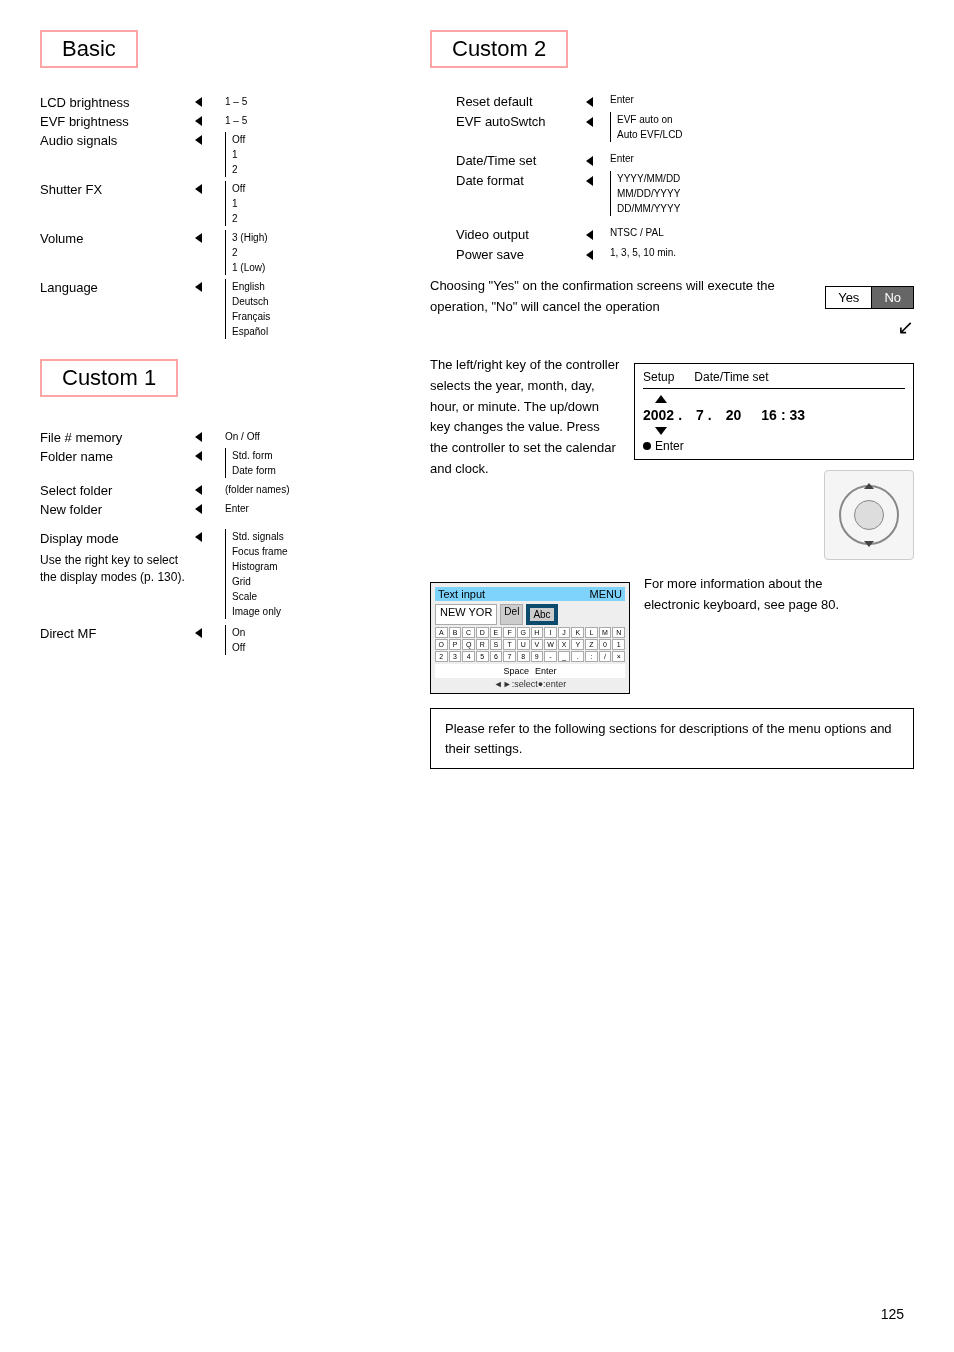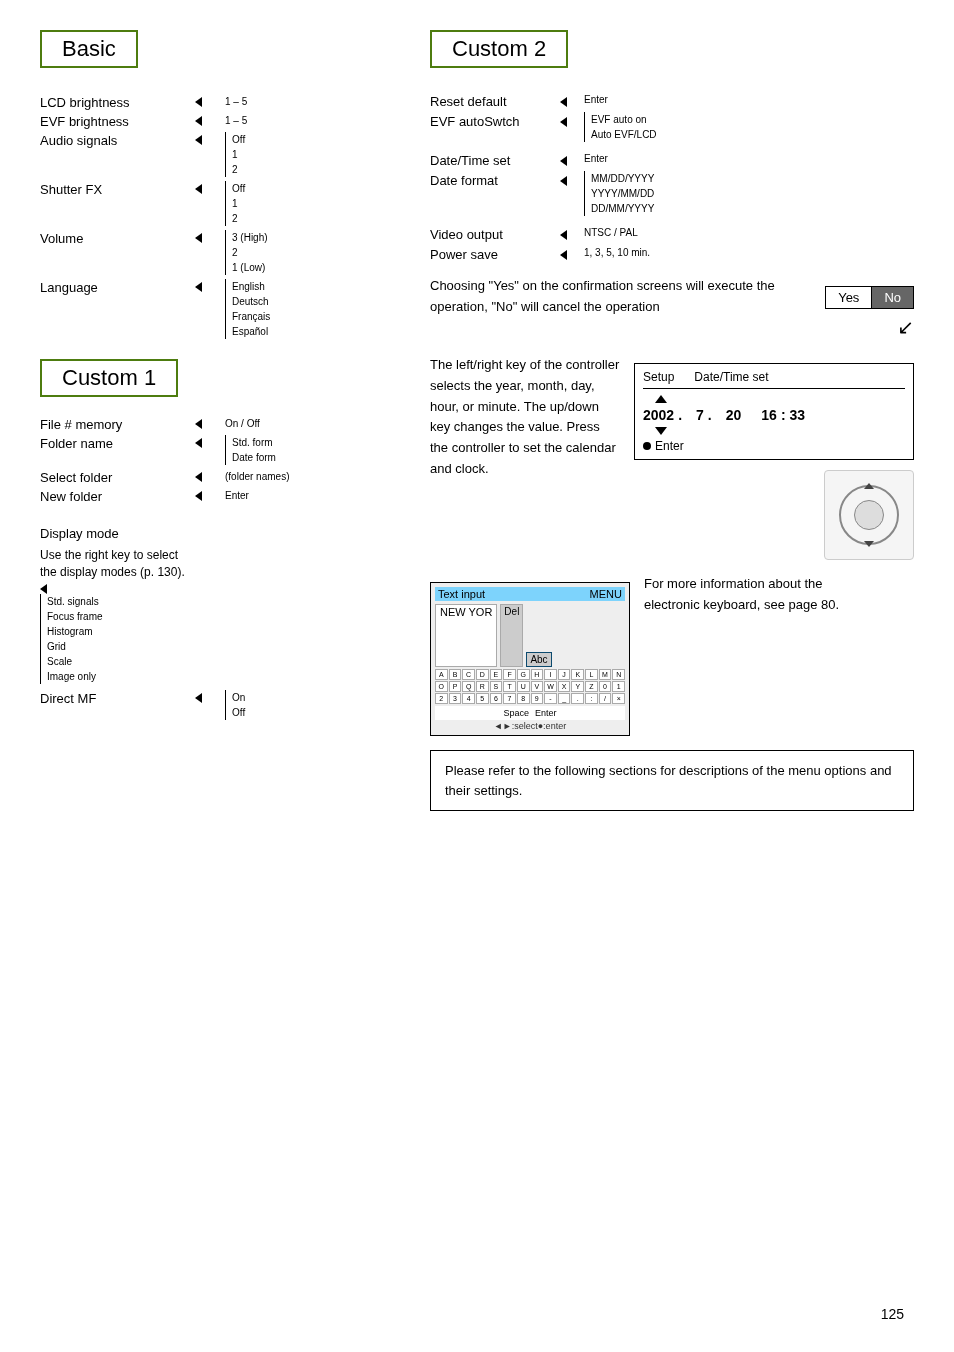--- a/index.html
+++ b/index.html
@@ -40,21 +40,21 @@
     }
 
     .right-col {
       flex: 1;
     }
 
     
     .section-header {
       text-align: center;
       font-size: 22px;
-      border: 2px solid #4d7c0f;
+      border: 2px solid #fca5a5;
       padding: 4px 20px;
       display: inline-block;
       margin-bottom: 14px;
     }
 
     
     .connector {
       display: flex;
       align-items: flex-start;
       margin-bottom: 3px;
@@ -91,20 +91,21 @@
     
     .custom2-section {
       margin-bottom: 14px;
     }
 
     
     .c2-row {
       display: flex;
       align-items: flex-start;
       margin-bottom: 3px;
+      margin-left: 26px;
     }
 
     .c2-label {
       width: 130px;
       font-size: 13px;
       padding-top: 2px;
     }
 
     .c2-arrow {
       width: 24px;
@@ -448,21 +449,21 @@
             <div class="val-line">Français</div>
             <div class="val-line">Español</div>
           </div>
         </div>
       </div>
 
       <div class="custom1-section">
         <div class="section-header">Custom 1</div>
 
         
-        <div class="connector" style="margin-top: 5px;">
+        <div class="connector" style="margin-top: 18px;">
           <div class="label-cell">
             <span>File # memory</span>
           </div>
           <div class="arrow-cell">
             <span class="sm-arrow"></span>
           </div>
           <div class="values-cell">
             <div class="val-line">On / Off</div>
           </div>
         </div>
@@ -503,21 +504,21 @@
           </div>
           <div class="arrow-cell">
             <span class="sm-arrow"></span>
           </div>
           <div class="values-cell">
             <div class="val-line">Enter</div>
           </div>
         </div>
 
         
-        <div class="connector" style="margin-top: 20px; flex-direction: column;">
+        <div class="connector" style="margin-top: 12px;">
           <div class="label-cell">
             <div style="line-height: 1.4;">Display mode</div>
             <div style="font-size: 12px; margin-top: 4px; line-height: 1.4;">Use the right key to select the display modes (p. 130).</div>
           </div>
           <div class="arrow-cell">
             <span class="sm-arrow"></span>
           </div>
           <div class="values-cell">
             <div style="border-left: 1px solid #000; padding-left: 6px;">
               <div class="val-line">Std. signals</div>
@@ -590,22 +591,22 @@
             </div>
           </div>
 
           <div class="c2-row">
             <div class="c2-label">Date format</div>
             <div class="c2-arrow">
               <span class="sm-arrow"></span>
             </div>
             <div class="c2-values">
               <div style="border-left: 1px solid #000; padding-left: 6px;">
+                <div class="val-line">YYYY/MM/DD</div>
                 <div class="val-line">MM/DD/YYYY</div>
-                <div class="val-line">YYYY/MM/DD</div>
                 <div class="val-line">DD/MM/YYYY</div>
               </div>
             </div>
           </div>
 
           <div style="height: 6px;"></div>
 
           <div class="c2-row">
             <div class="c2-label">Video output</div>
             <div class="c2-arrow">
@@ -695,21 +696,21 @@
 
         <div>
           <div class="keyboard-box">
             <div class="keyboard-title">
               <span>Text input</span>
               <span>MENU</span>
             </div>
             <div style="display: flex; gap: 3px; margin-bottom: 2px;">
               <span style="font-size: 11px; background: #fff; padding: 1px 4px; border: 1px solid #aaa;">NEW YOR</span>
               <span style="font-size: 10px; background: #ccc; padding: 1px 3px; border: 1px solid #aaa;">Del</span>
-              <span style="font-size: 10px; background: #ccc; padding: 1px 3px; border: 1px solid #0c4a6e; margin-top: 48px;">Abc</span>
+              <span style="font-size: 10px; background: #ccc; padding: 1px 3px; border: 4px solid #0c4a6e;">Abc</span>
             </div>
 
             <div class="keyboard-keys">
 
               <div class="key">A</div>
               <div class="key">B</div>
               <div class="key">C</div>
               <div class="key">D</div>
               <div class="key">E</div>
               <div class="key">F</div>

